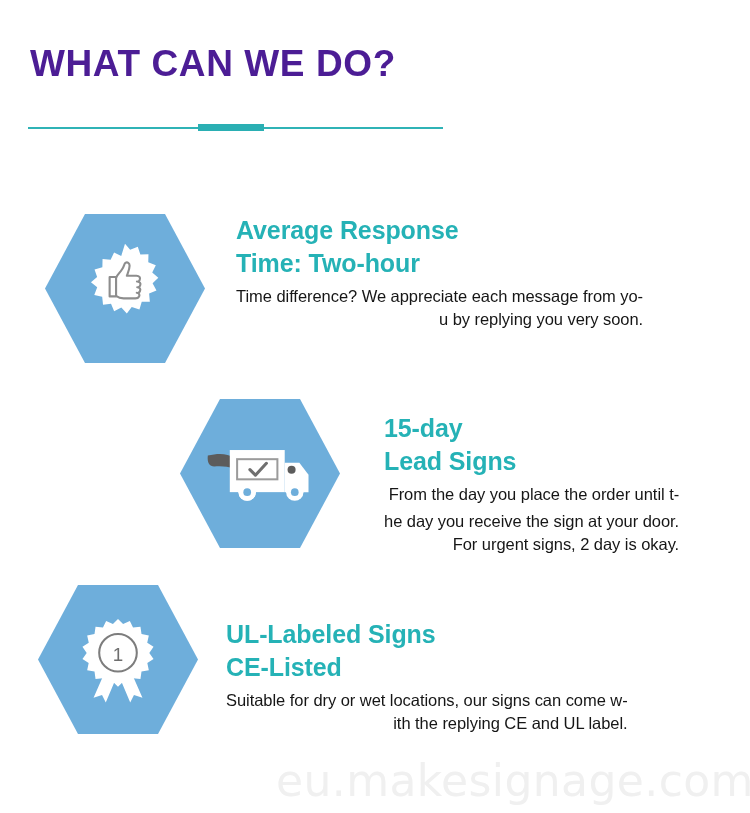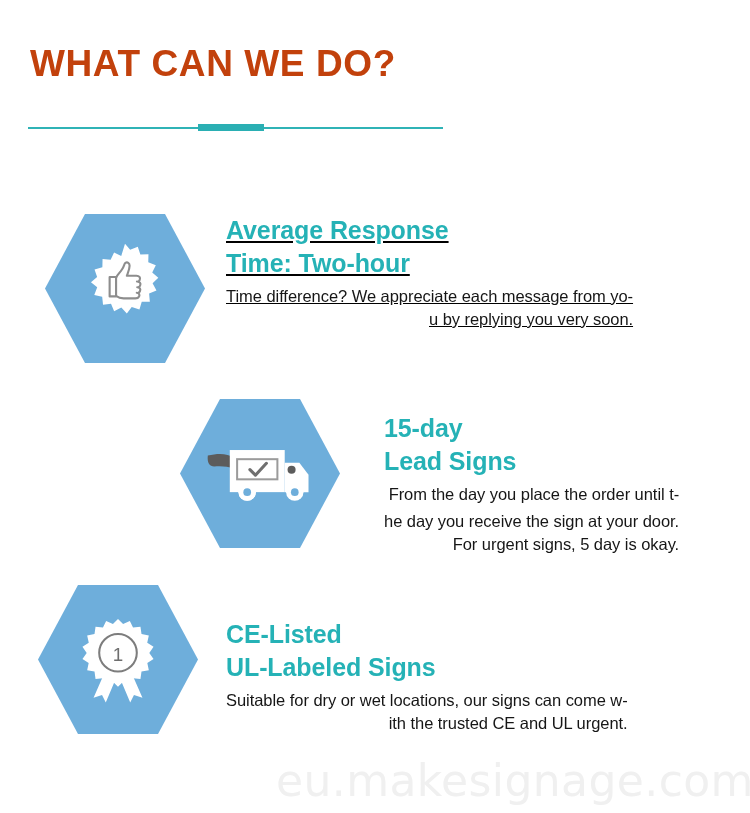--- a/index.html
+++ b/index.html
@@ -17,21 +17,21 @@
   }
 
   
   #page-title {
     position: absolute;
     left: 30px;
     top: 45px;
     font-size: 37px;
     font-weight: bold;
     letter-spacing: 0.6px;
-    color: #c2410c;
+    color: #4c1d95;
     white-space: nowrap;
     line-height: 1.05;
   }
   #divider {
     position: absolute;
     left: 28px;
     top: 124px;
     width: 415px;
     height: 8px;
   }
@@ -85,21 +85,21 @@
     font-size: 16.5px;
     line-height: 1.42;
     margin: 4px 0 0 0;
     letter-spacing: -0.05px;
     white-space: nowrap;
     text-align: right;
   }
 
   
   #feature-response .hex     { left: 45px;  top: 214px; width: 160px; height: 149px; }
-  #feature-response .feature-text { left: 226px; top: 214px; text-decoration: underline; }
+  #feature-response .feature-text { left: 236px; top: 214px; }
 
   #feature-lead .hex         { left: 180px; top: 399px; width: 160px; height: 149px; }
   #feature-lead .feature-text{ left: 384px; top: 412px; }
 
   #feature-certified .hex    { left: 38px;  top: 585px; width: 160px; height: 149px; }
   #feature-certified .feature-text { left: 226px; top: 618px; }
 
   
   #watermark {
     position: absolute;
@@ -177,21 +177,21 @@
         <circle cx="97" cy="62" r="9.5" fill="#ffffff"></circle>
         <circle cx="97" cy="62" r="4.2" fill="#6eaedb"></circle>
       </svg>
     </span>
   </div>
   <div class="feature-text">
     <div class="feature-heading">15-day</div>
     <div class="feature-heading">Lead Signs</div>
     <div class="feature-body">From the day you place the order until t-</div>
     <div class="feature-body" style="margin-top:4px">he day you receive the sign at your door.</div>
-    <div class="feature-body" style="margin-top:0">For urgent signs, 5 day is okay.</div>
+    <div class="feature-body" style="margin-top:0">For urgent signs, 2 day is okay.</div>
   </div>
 </div>
 
 <div class="feature" id="feature-certified">
   <div class="hex">
     <span class="hex-icon" style="margin-top:6px">
       <svg width="94" height="98" viewBox="0 0 100 104" aria-hidden="true">
 
         <path d="M38 56 L24 88 L33 85 L37 93 L50 62 Z" fill="#ffffff"></path>
         <path d="M62 56 L76 88 L67 85 L63 93 L50 62 Z" fill="#ffffff"></path>
@@ -202,20 +202,20 @@
                  L55.4 70.8 L50 76.3 L44.6 70.8 L37.4 74.1 L34 67.1 L26.1 68
                  L25 60.1 L17.2 58.6 L18.8 50.9 L12.2 46.6 L16.7 40.2
                  L12.2 33.6 L18.9 29.4 L17.2 21.7 L25 20.2 L26.1 12.3
                  L34 13.2 L37.4 6.2 L44.6 9.5 Z" fill="#ffffff"></path>
         <circle cx="50" cy="40" r="20" fill="none" stroke="#7d7d7d" stroke-width="2.2"></circle>
         <text x="50" y="48.5" text-anchor="middle" font-family="'Liberation Sans', sans-serif" font-size="20" font-weight="normal" fill="#6e6e6e">1</text>
       </svg>
     </span>
   </div>
   <div class="feature-text">
+    <div class="feature-heading">UL-Labeled Signs</div>
     <div class="feature-heading">CE-Listed</div>
-    <div class="feature-heading">UL-Labeled Signs</div>
     <div class="feature-body">Suitable for dry or wet locations, our signs can come w-</div>
-    <div class="feature-body" style="margin-top:0">ith the trusted CE and UL urgent.</div>
+    <div class="feature-body" style="margin-top:0">ith the replying CE and UL label.</div>
   </div>
 </div>
 
 <div id="watermark">eu.makesignage.com</div>
 
 </body></html>

